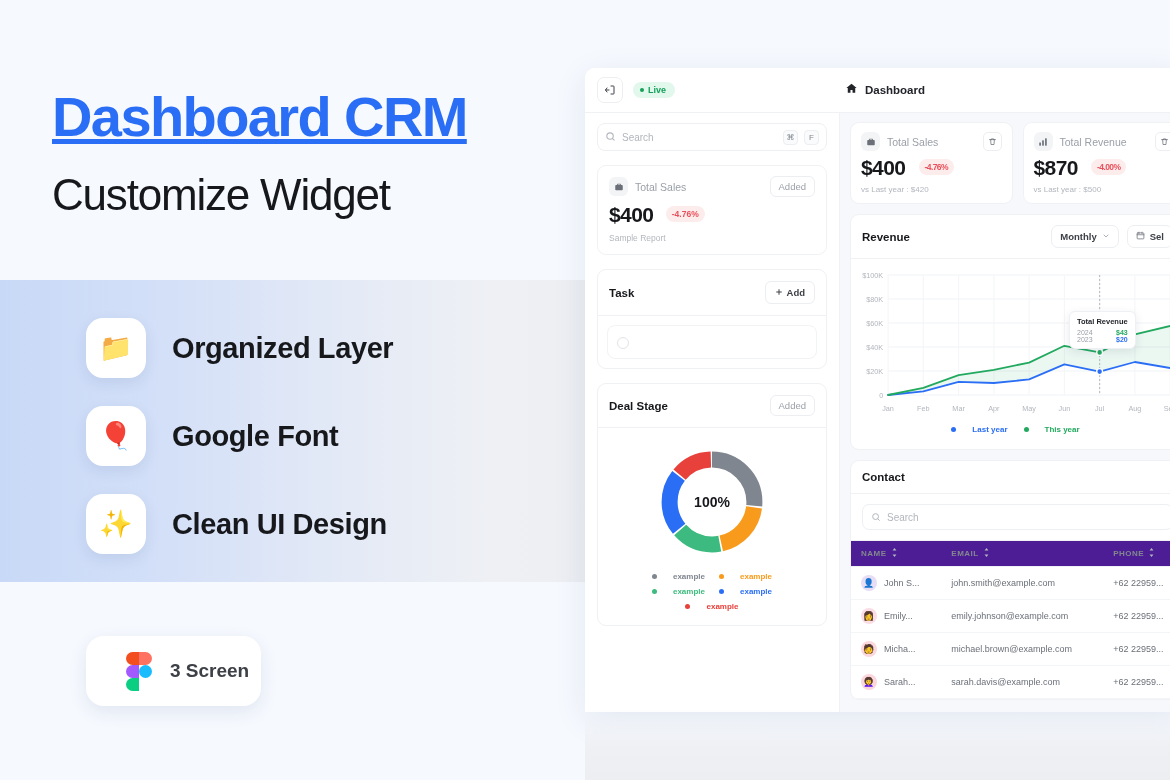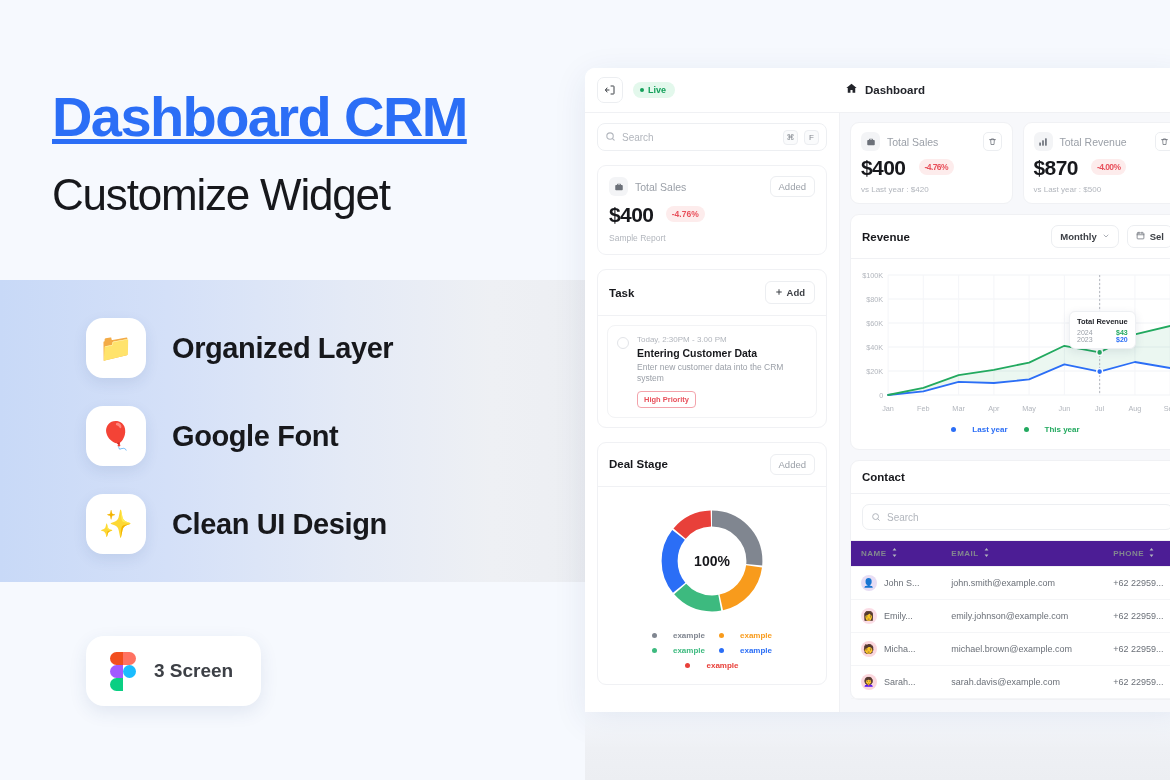--- a/index.html
+++ b/index.html
@@ -38,21 +38,21 @@
     display: flex; align-items: center; justify-content: center;
     font-size: 27px; box-shadow: 0 5px 14px rgba(40,70,130,0.10);
   }
   .feature-label {
     font-size: 29px; font-weight: 600; color: #17181c; letter-spacing: -0.4px;
     white-space: nowrap;
   }
   .figma-badge {
     position: absolute; left: 86px; top: 636px;
     width: 175px; height: 70px; border-radius: 18px; background: #fff;
-    display: flex; align-items: center; gap: 18px; padding-left: 24px;
+    display: flex; align-items: center; gap: 18px; padding-left: 40px;
     box-shadow: 0 6px 18px rgba(40,70,130,0.10);
   }
   .figma-logo { width: 26px; height: 38px; position: relative; flex: none; }
   .figma-logo span { position: absolute; display: block; }
   .fg-a { width: 13px; height: 13px; left: 0; top: 0; background: #f24e1e; border-radius: 7px 0 0 7px; }
   .fg-b { width: 13px; height: 13px; left: 13px; top: 0; background: #ff7262; border-radius: 0 7px 7px 0; }
   .fg-c { width: 13px; height: 13px; left: 0; top: 13px; background: #a259ff; border-radius: 7px 0 0 7px; }
   .fg-d { width: 13px; height: 13px; left: 13px; top: 13px; background: #1abcfe; border-radius: 50%; }
   .fg-e { width: 13px; height: 13px; left: 0; top: 26px; background: #0acf83; border-radius: 7px 0 0 7px; }
   .figma-text { font-size: 19px; font-weight: 600; color: #3d4046; }
@@ -330,26 +330,20 @@
             <span>
               <svg width="8" height="8" viewBox="0 0 24 24" fill="none" stroke="#3d4046" stroke-width="3" stroke-linecap="round">
                   <path d="M12 5v14M5 12h14"></path>
                 </svg>
             </span>
             <span>Add</span>
           </button>
         </div>
         <div class="task-item">
           <div class="task-radio"></div>
-          <div>
-            <div class="task-time">Today, 2:30PM - 3.00 PM</div>
-            <div class="task-name">Entering Customer Data</div>
-            <div class="task-desc">Enter new customer data into the CRM system</div>
-            <div class="prio-pill">High Priority</div>
-          </div>
         </div>
       </div>
 
       <div class="wcard">
         <div class="sec-head">
           <span class="sec-title">Deal Stage</span>
           <button class="added-btn">Added</button>
         </div>
         <div class="donut-wrap">
           <div class="donut">

